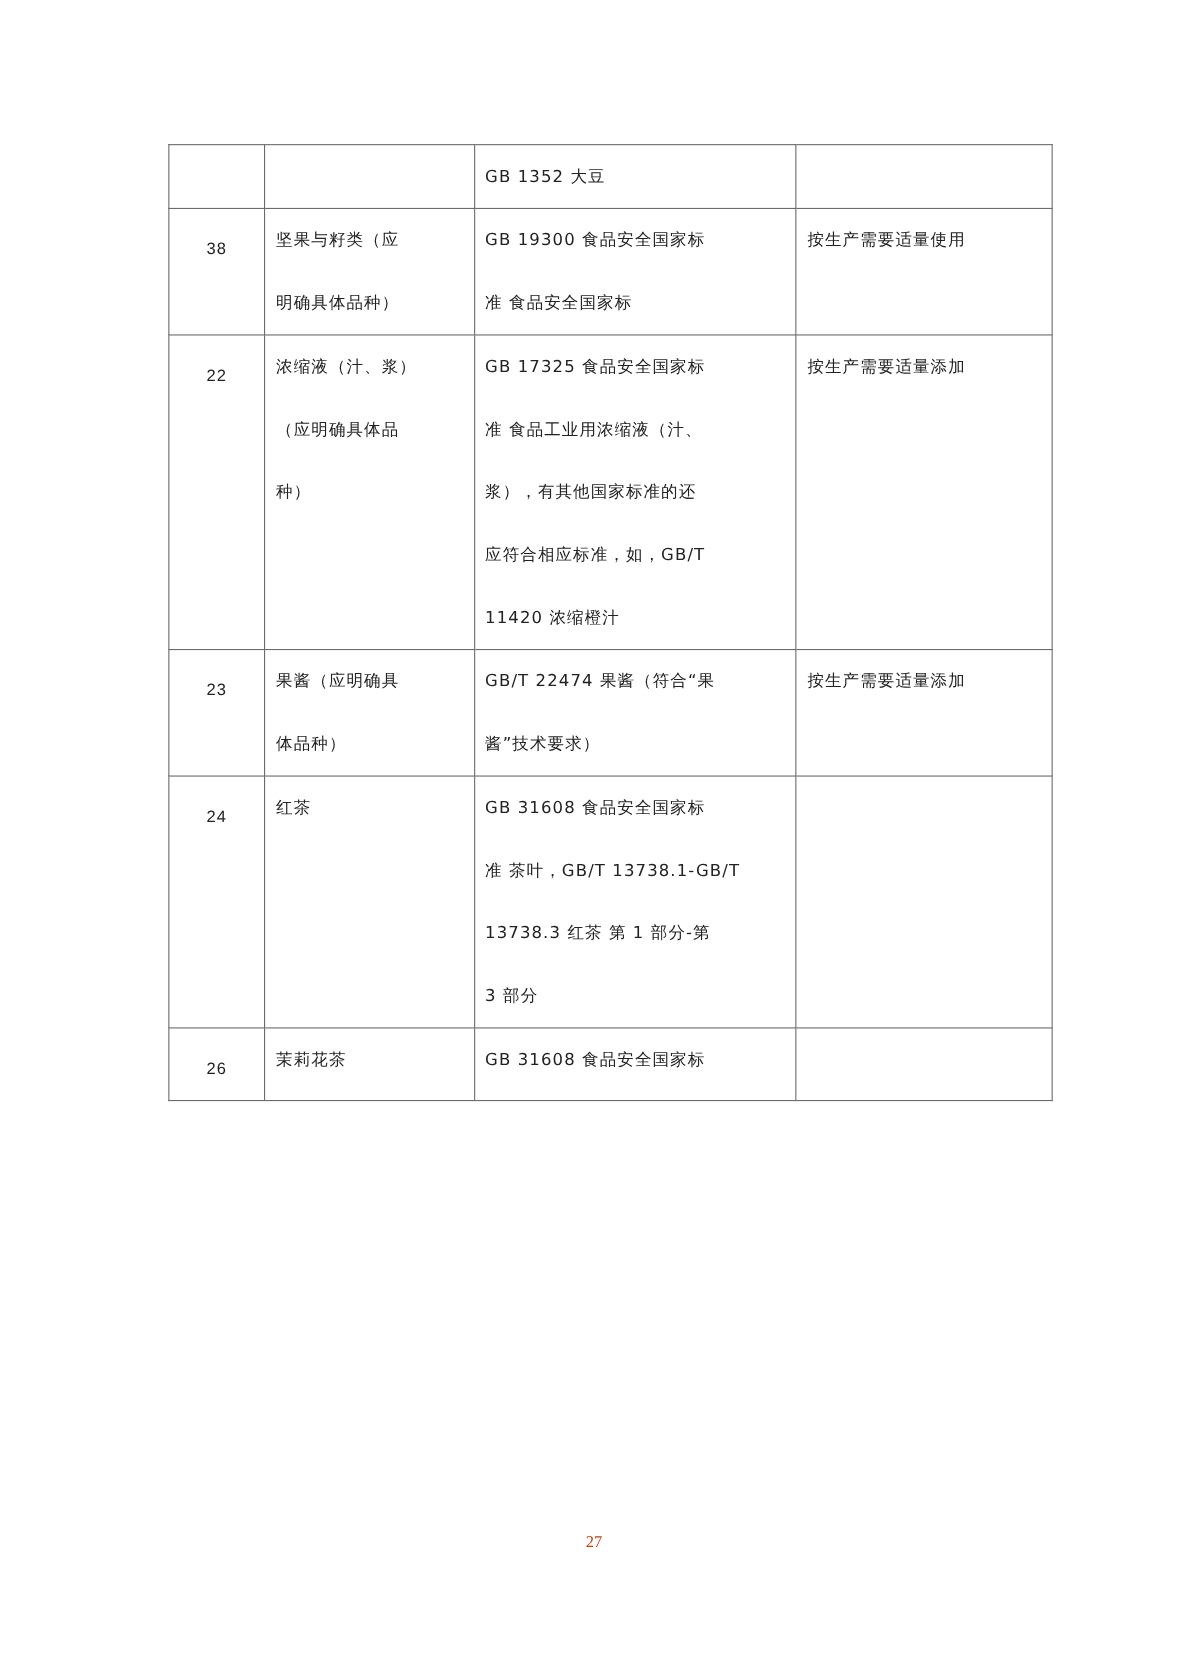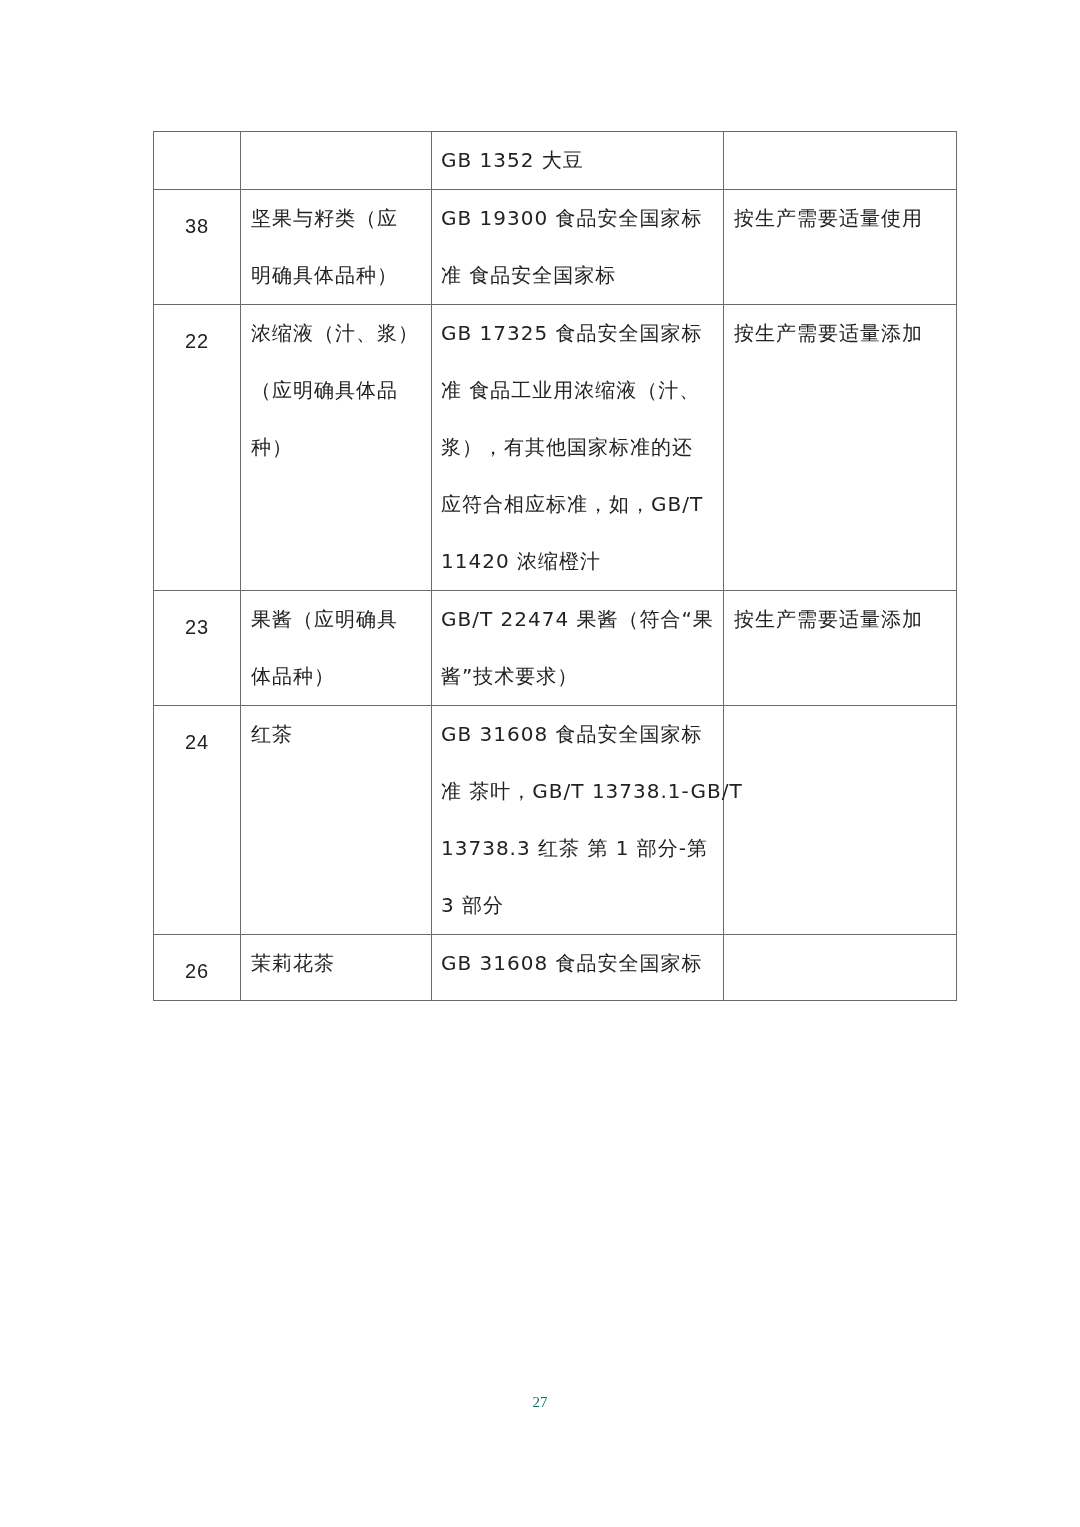--- a/index.html
+++ b/index.html
@@ -7,33 +7,33 @@
          font-family: "DejaVu Sans", "Liberation Sans", sans-serif; color: #222; }
   .page-table {
     position: absolute; left: 153px; top: 131px;
     border-collapse: collapse; table-layout: fixed;
     width: 775px;
   }
   .page-table td {
     border: 1.5px solid #6b6b6b;
     vertical-align: top;
     padding: 0;
-    font-size: 20px;
+    font-size: 15px;
     line-height: 57px;
     letter-spacing: 1px;
   }
   .col-no { width: 86px; text-align: center; font-family: "Liberation Sans", sans-serif; font-size: 20px; }
   .col-name { width: 180px; padding-left: 10px !important; }
   .col-std { width: 282px; padding-left: 9px !important; }
   .col-use { width: 222px; padding-left: 10px !important; }
   .col-no span { display: inline-block; padding-top: 8px; }
   .line { display: block; white-space: nowrap; }
   .page-number {
     position: absolute; top: 1394px; left: 0; width: 1080px; text-align: center;
-    font-family: "Liberation Serif", serif; font-size: 15px; color: #0f766e;
+    font-family: "Liberation Serif", serif; font-size: 15px; color: #c2410c;
   }
 </style>
 </head>
 <body>
 
 <table class="page-table">
   <tbody id="tbody">
       <tr>
         <td class="col-no"><span></span></td>
         <td class="col-name"></td>

